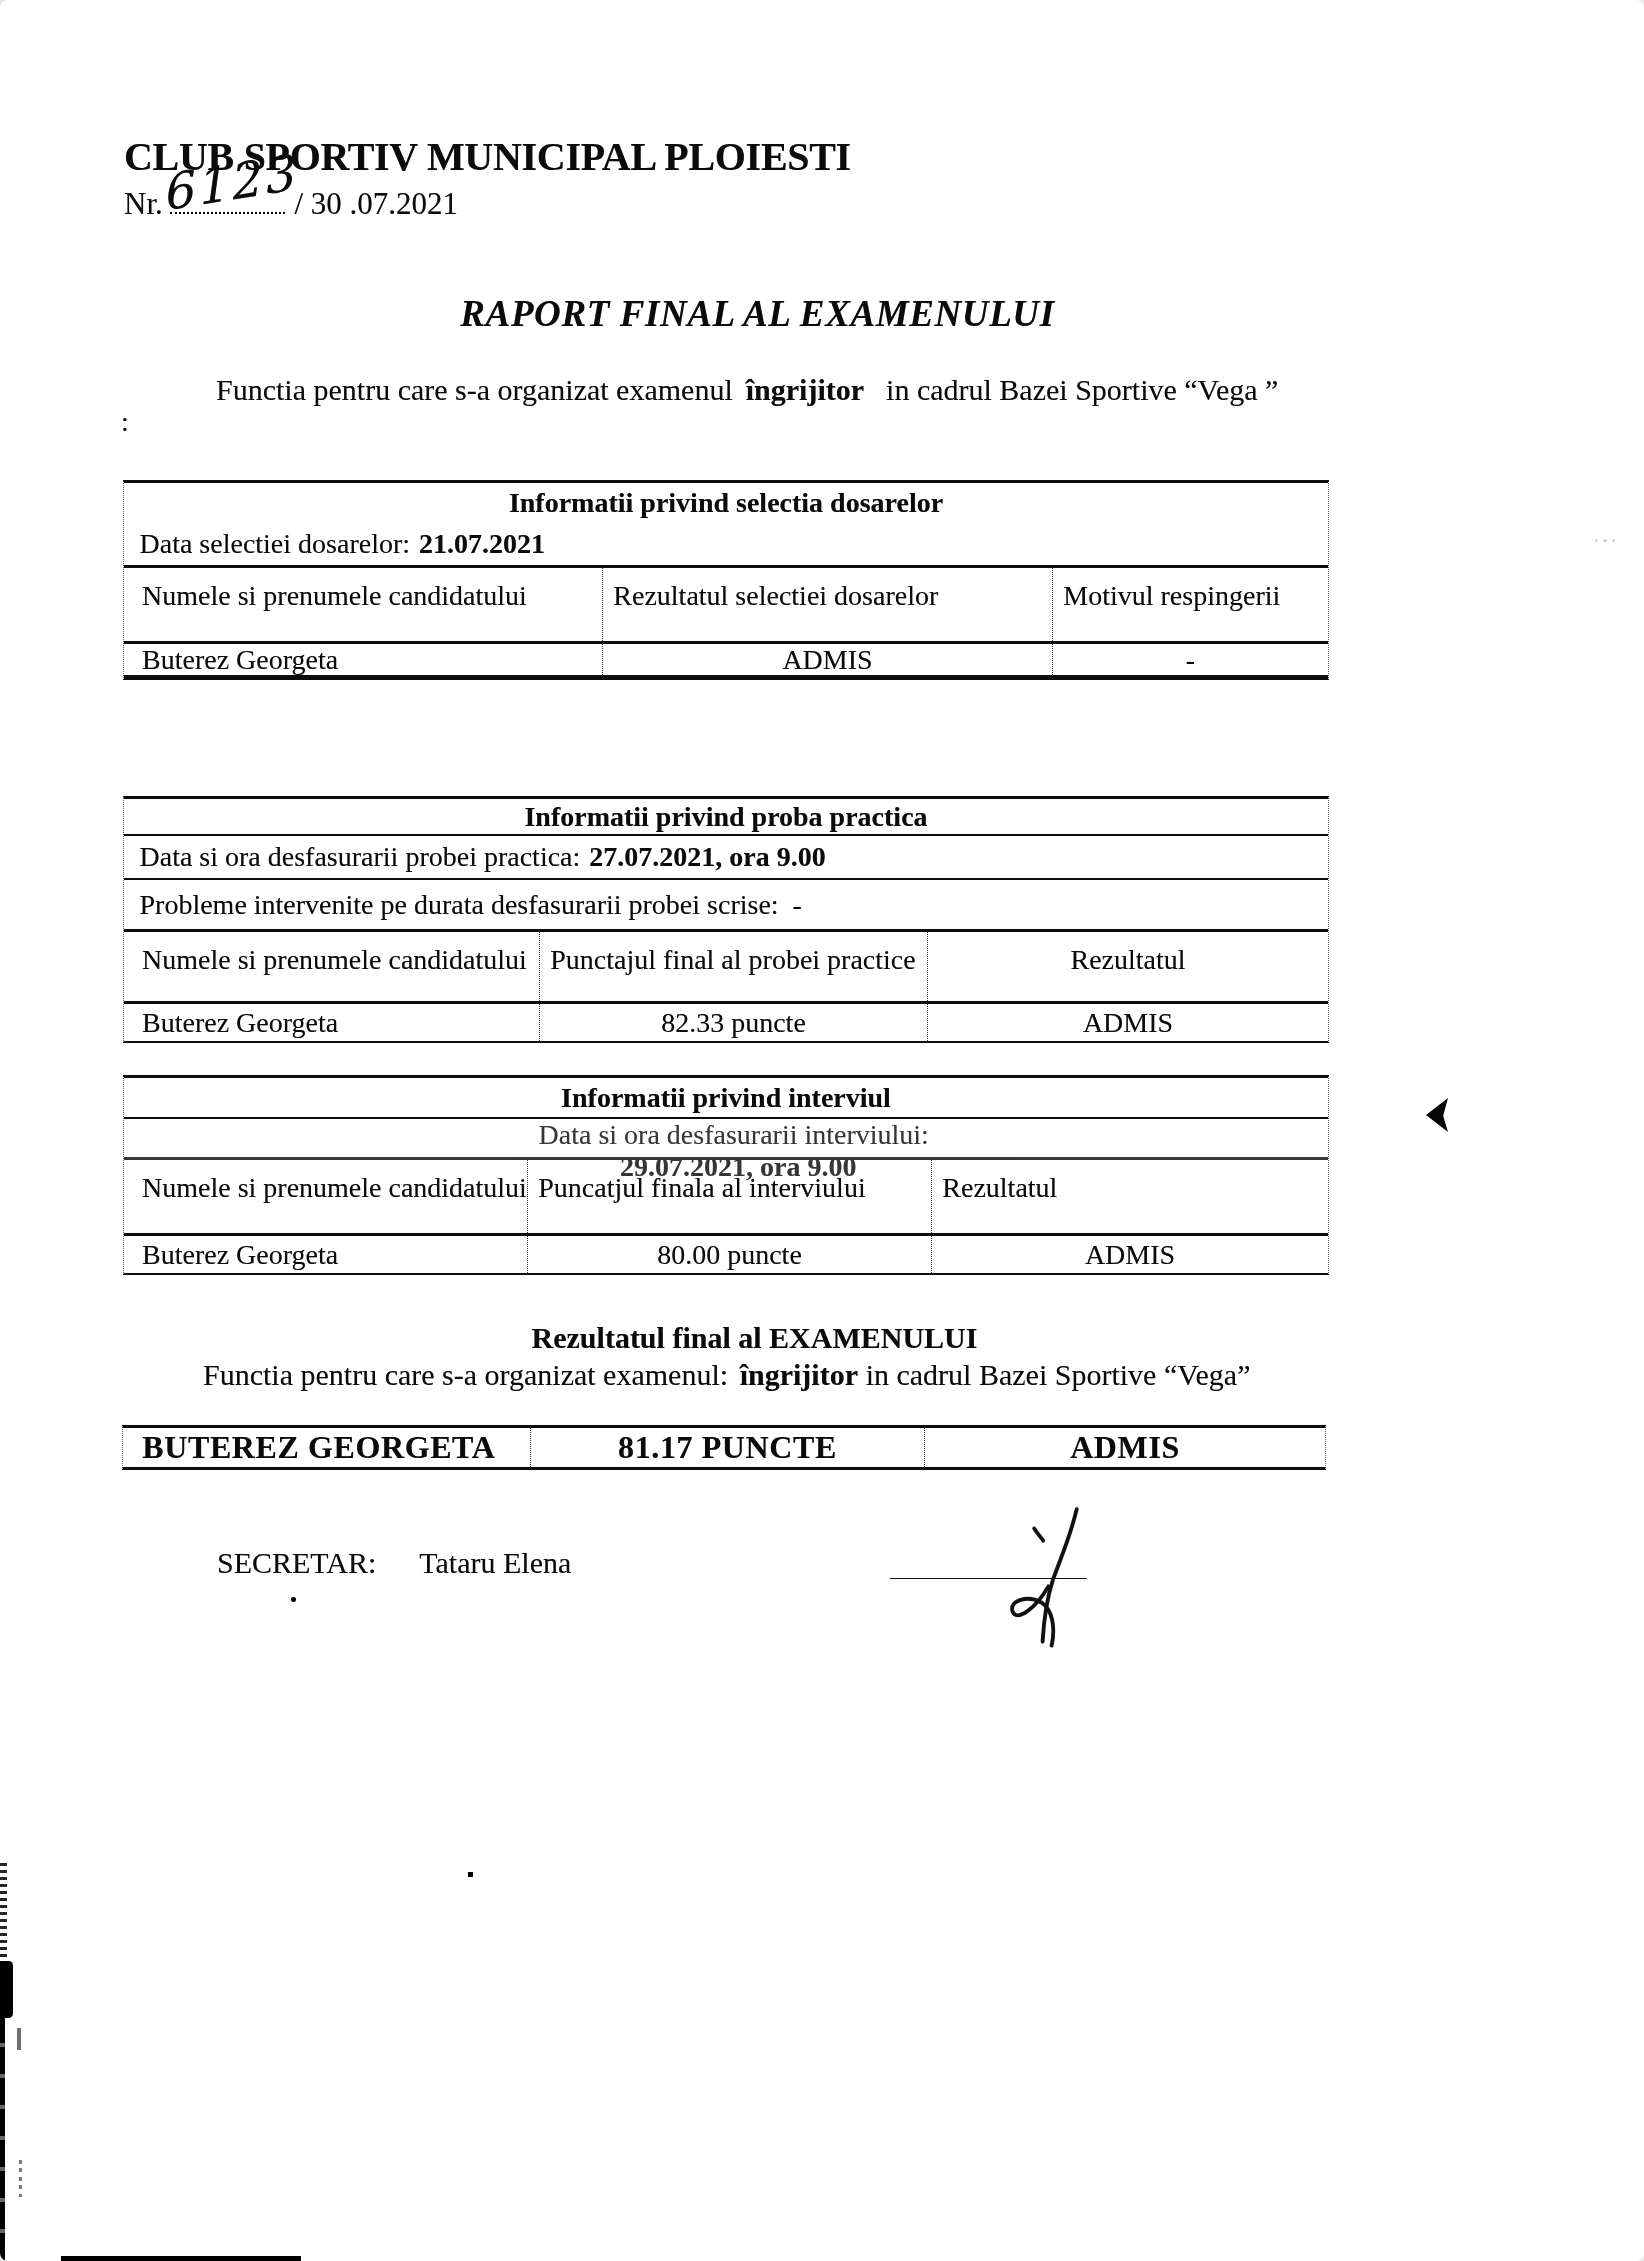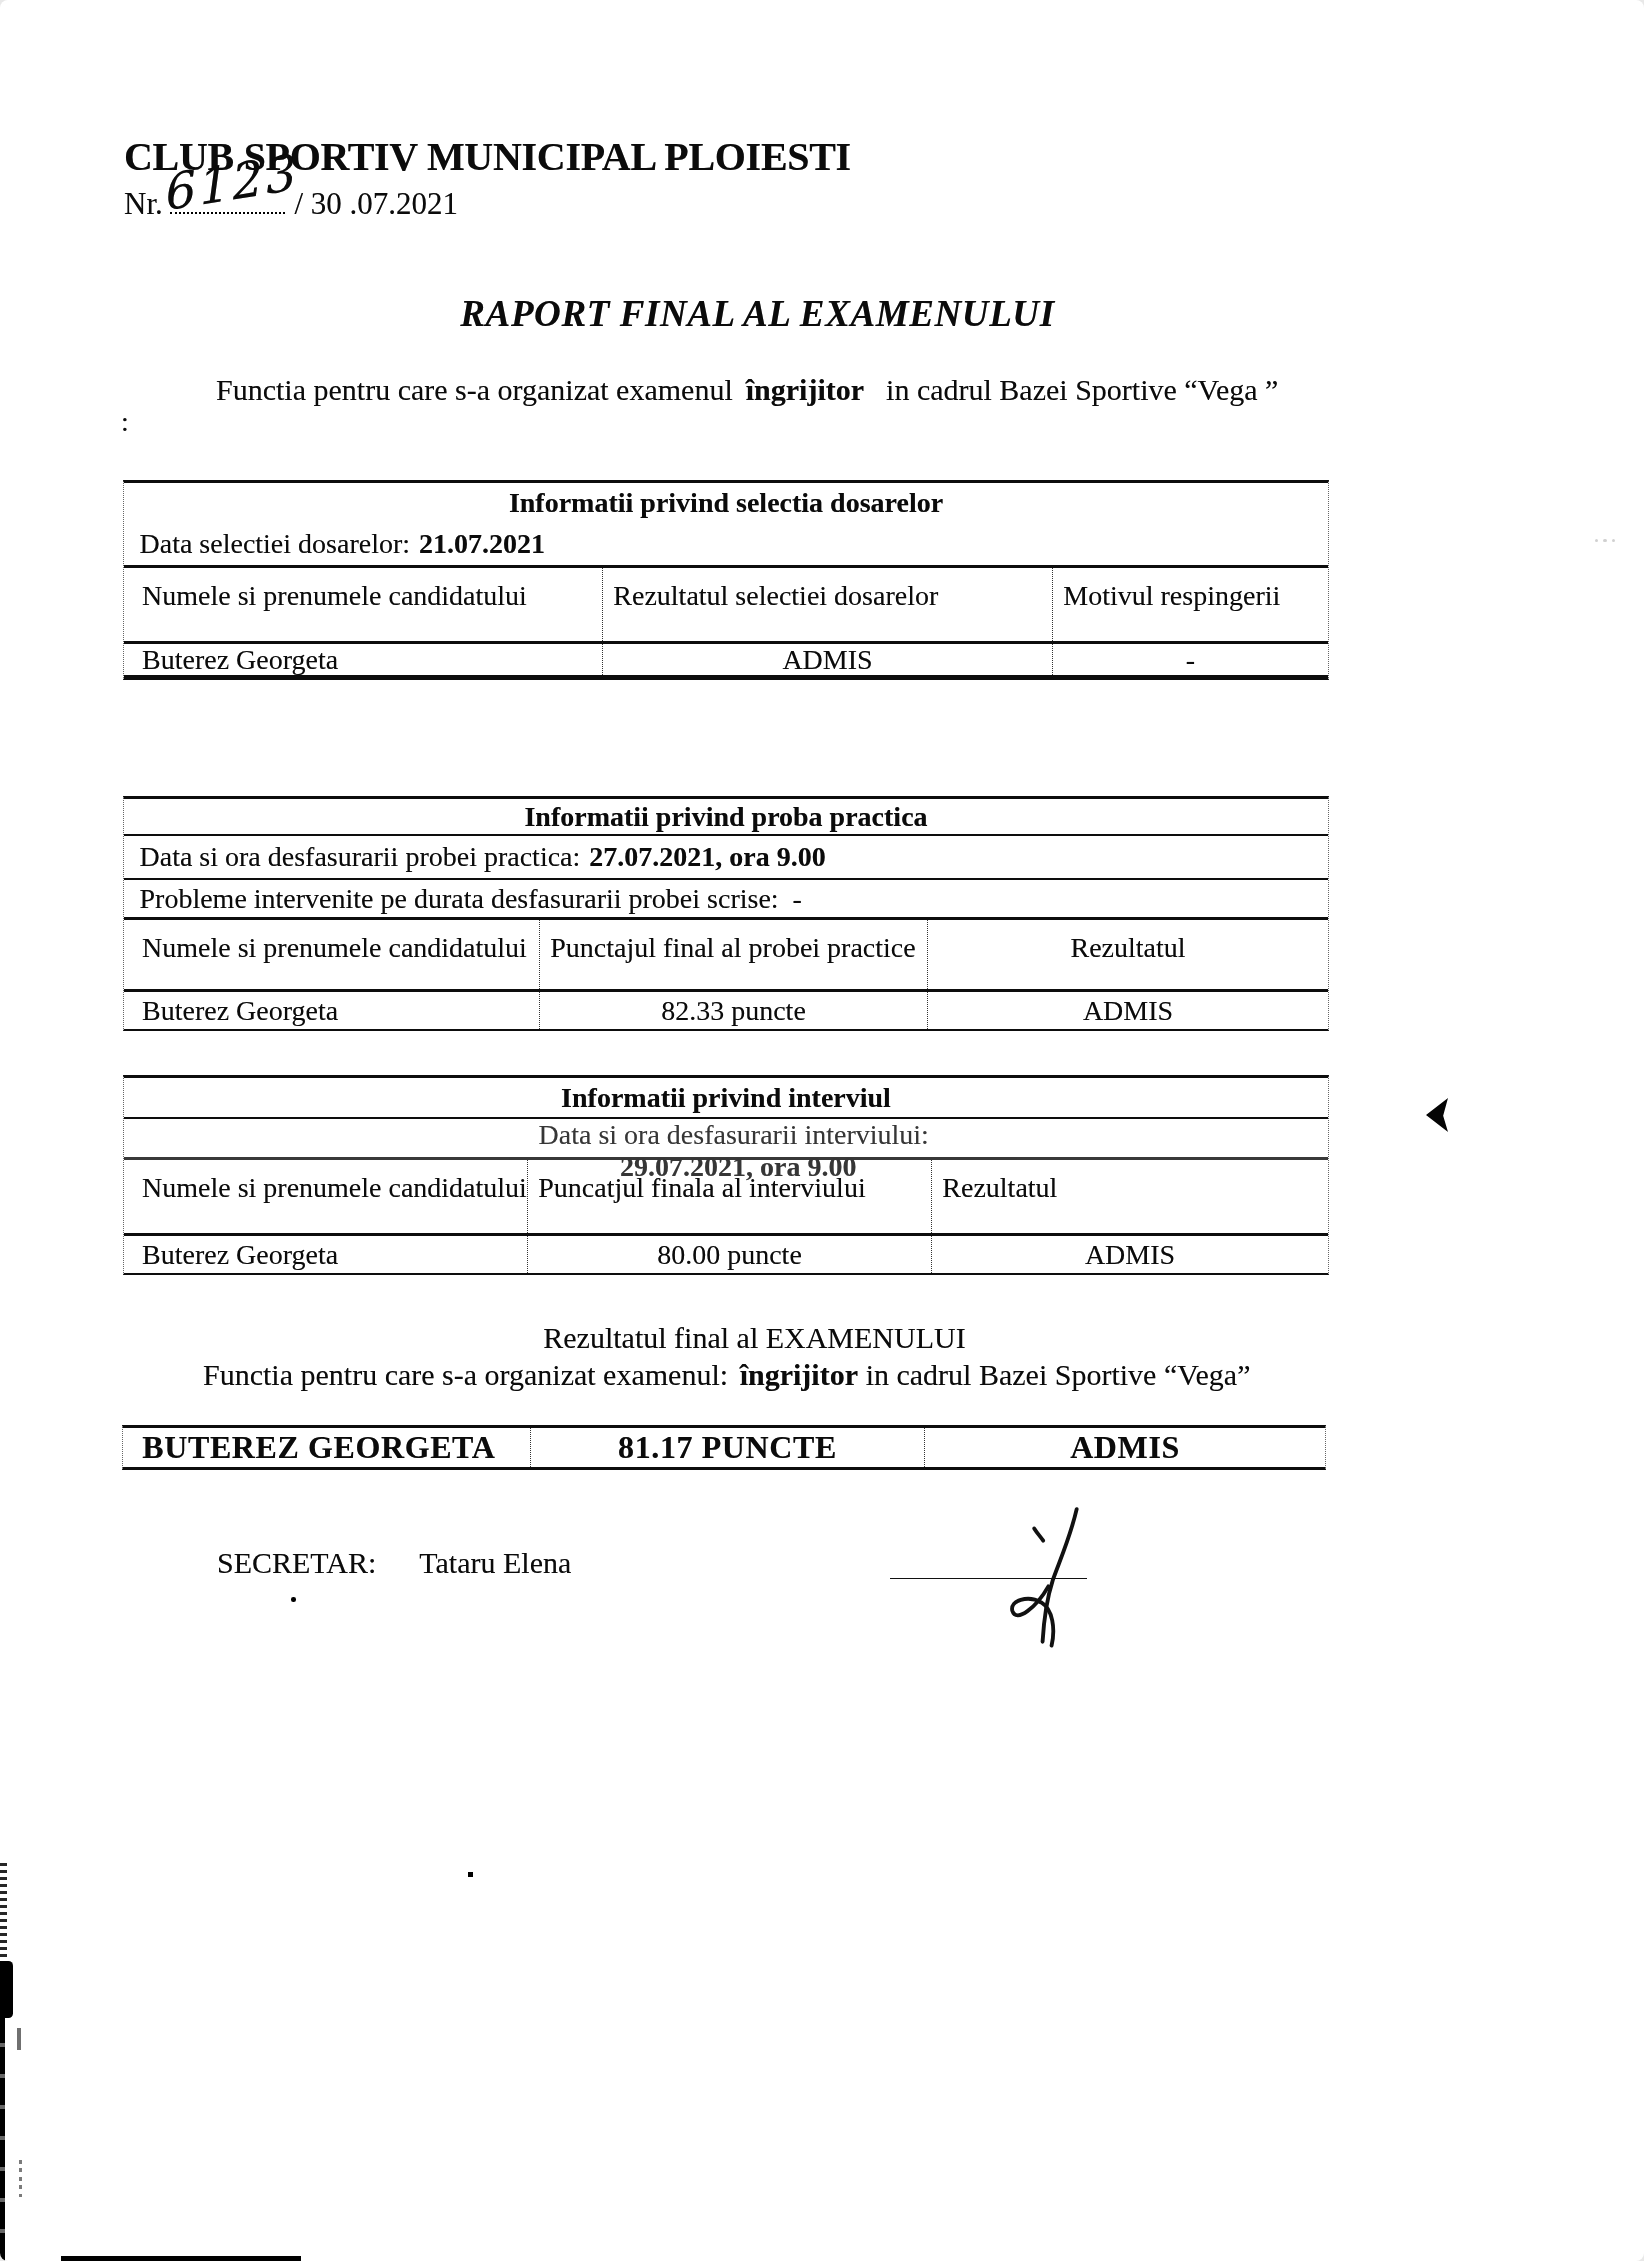--- a/index.html
+++ b/index.html
@@ -58,21 +58,21 @@
   .dcenter{align-items:center;justify-content:center;padding-top:0;}
   .tobs{display:flex;align-items:center;padding-left:9px;}
   .faded{opacity:.82;flex-direction:column;}
 
   
   .tbl1 .c1{width:478px;} .tbl1 .c2{width:450px;} .tbl1 .c3{flex:1;}
   .tbl2 .c1{width:415px;} .tbl2 .c2{width:388px;} .tbl2 .c3{flex:1;}
   .tbl3 .c1{width:403px;} .tbl3 .c2{width:404px;} .tbl3 .c3{flex:1;}
 
   
-  .ftitle{left:0;top:1321px;width:1509px;text-align:center;font-size:30px;font-weight:normal;}
+  .ftitle{left:0;top:1321px;width:1509px;text-align:center;font-size:30px;font-weight:bold;}
   .fsub{left:203px;top:1358px;font-size:30px;white-space:nowrap;}
   .fsub .posword{margin:0 7.7px 0 11.6px;}
   .ftbl{
     left:122px;top:1425px;width:1204px;
     border-top:3.9px solid #0d0d0d;border-bottom:3.2px solid #0d0d0d;
     border-left:1.3px dotted #666;border-right:1.3px dotted #666;
     display:flex;font-size:32px;font-weight:bold;letter-spacing:0.6px;
   }
   .ftbl .cell{height:39px;align-items:center;padding-top:0;}
   .fc1{width:407px;padding-left:19.3px;}
@@ -140,21 +140,21 @@
       <div class="cell c3 dcenter">-</div>
     </div>
   </div>
 
   <div class="abs tbl tbl2" style="top:796px;">
     <div class="trow ttitle bb4" style="height:37px;">Informatii privind proba practica</div>
     <div class="trow tline bb4" style="height:44px;">
       <span>Data si ora desfasurarii probei practica:</span>
       <b>27.07.2021, ora 9.00</b>
     </div>
-    <div class="trow tline bb5" style="height:40px;">
+    <div class="trow tline bb5" style="height:52px;">
       <span>Probleme intervenite pe durata desfasurarii probei scrise:</span>
       <span class="dashval">-</span>
     </div>
     <div class="trow tcols bb5" style="height:72px;">
       <div class="cell c1 cname">Numele si prenumele candidatului</div>
       <div class="cell c2 hleft">Punctajul final al probei practice</div>
       <div class="cell c3 hcenter">Rezultatul</div>
     </div>
     <div class="trow tdata" style="height:37px;">
       <div class="cell c1 dleft">Buterez Georgeta</div>

